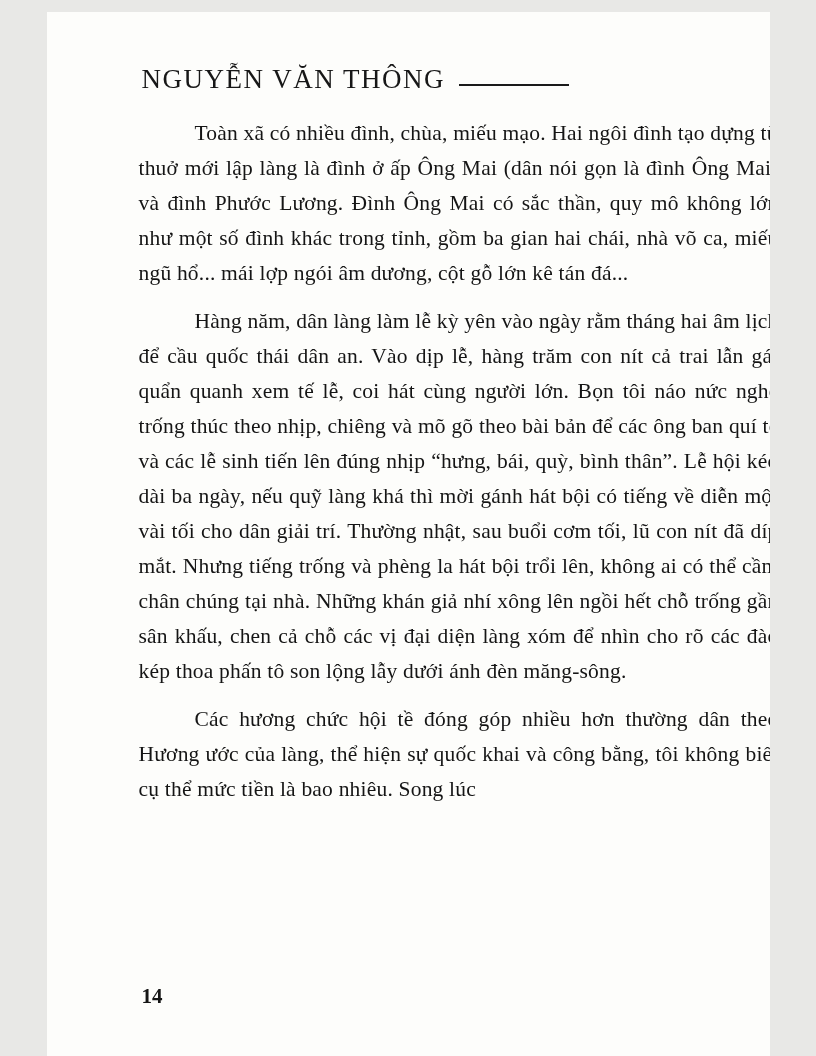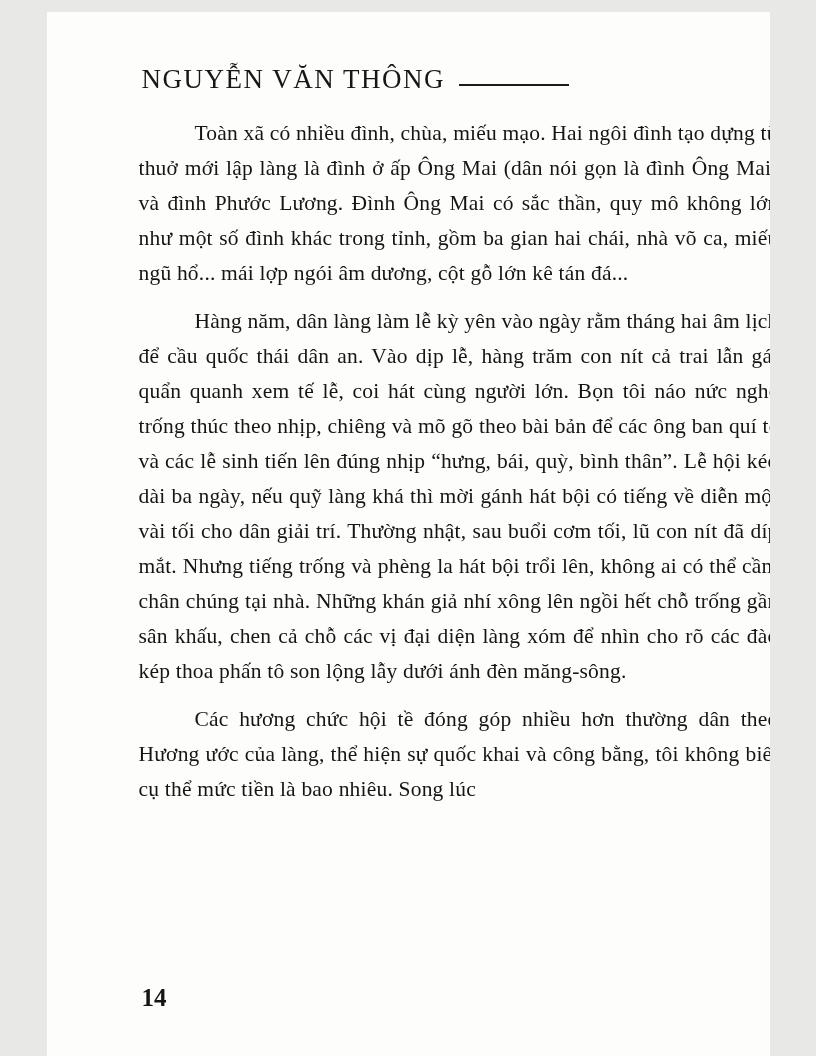--- a/index.html
+++ b/index.html
@@ -52,21 +52,21 @@
     margin: 0 0 13px 0;
     text-indent: 56px;
   }
   .para.continuation {
     text-indent: 0;
   }
   .page-number {
     position: absolute;
     left: 95px;
     top: 972px;
-    font-size: 25px;
+    font-size: 21px;
     font-weight: bold;
     color: #151515;
   }
 </style>
 </head>
 <body>
 
 <div class="page">
 
   <header class="running-head">

